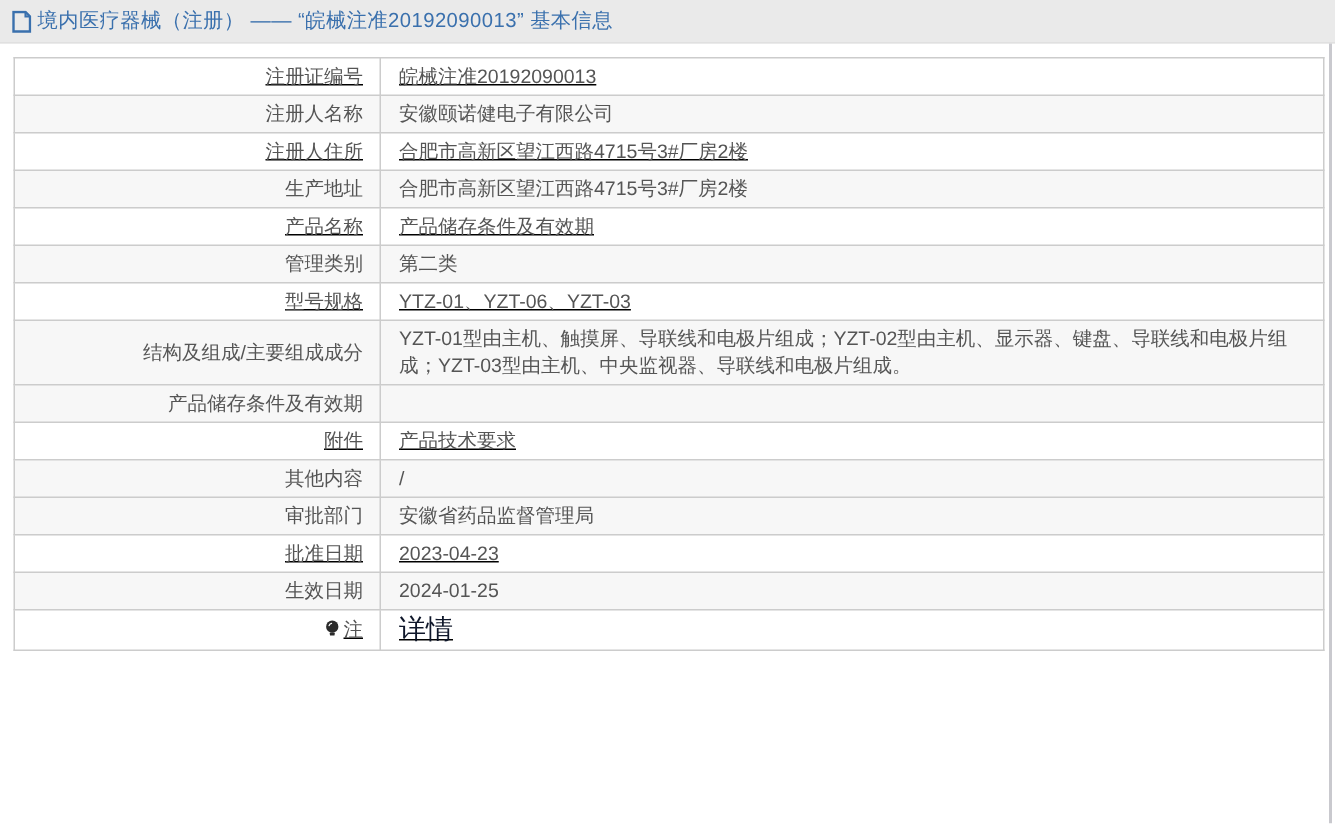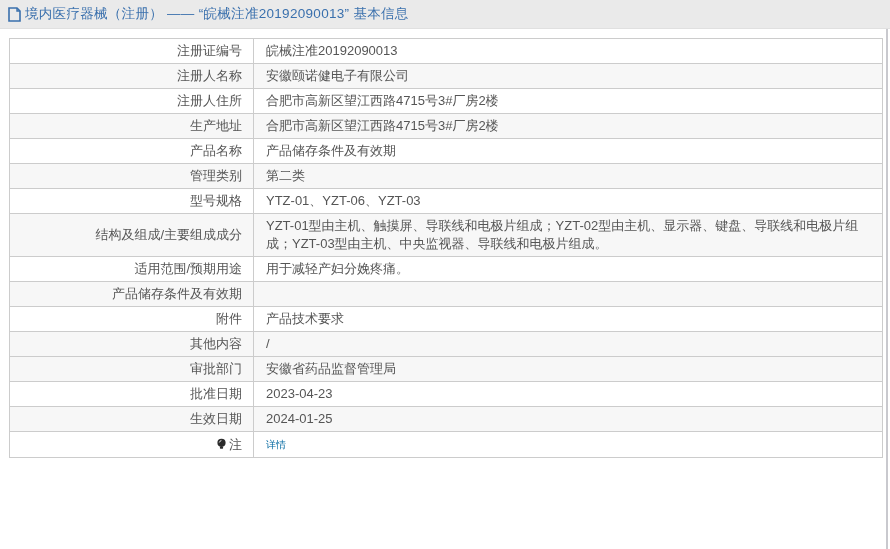--- a/index.html
+++ b/index.html
@@ -35,23 +35,23 @@
     font-size:13px; color:#555555; height:25px;
     vertical-align:middle; line-height:18px;
   }
   td.label-cell {
     width:244px; text-align:right; padding:3px 11px 3px 6px; color:#555;
   }
   td.value-cell {
     text-align:left; padding:3px 10px 3px 12px; color:#555;
   }
   tr.alt { background:#f7f7f7; }
-  tr.plain { background:#ffffff; }
+  tr.plain { background:#ffffff;text-decoration:underline; }
 
-  .detail-link { color:#0369a1; text-decoration:none; font-size:10px; }
+  .detail-link { color:#0f172a; text-decoration:none; font-size:18px; }
   .bulb-icon { display:inline-block; width:11px; height:13px; margin-right:2px;
     vertical-align:-2px; }
 </style>
 </head>
 <body>
 
 <div class="page">
 
   <div class="header-band">
     <svg class="doc-icon" viewBox="0 0 13 15">
@@ -91,24 +91,20 @@
           <td class="value-cell">第二类</td>
         </tr>
         <tr class="plain">
           <td class="label-cell">型号规格</td>
           <td class="value-cell">YTZ-01、YZT-06、YZT-03</td>
         </tr>
         <tr class="alt">
           <td class="label-cell">结构及组成/主要组成成分</td>
           <td class="value-cell">YZT-01型由主机、触摸屏、导联线和电极片组成；YZT-02型由主机、显示器、键盘、导联线和电极片组成；YZT-03型由主机、中央监视器、导联线和电极片组成。</td>
         </tr>
-        <tr class="plain">
-          <td class="label-cell">适用范围/预期用途</td>
-          <td class="value-cell">用于减轻产妇分娩疼痛。</td>
-        </tr>
         <tr class="alt">
           <td class="label-cell">产品储存条件及有效期</td>
           <td class="value-cell"></td>
         </tr>
         <tr class="plain">
           <td class="label-cell">附件</td>
           <td class="value-cell">产品技术要求</td>
         </tr>
         <tr class="alt">
           <td class="label-cell">其他内容</td>

